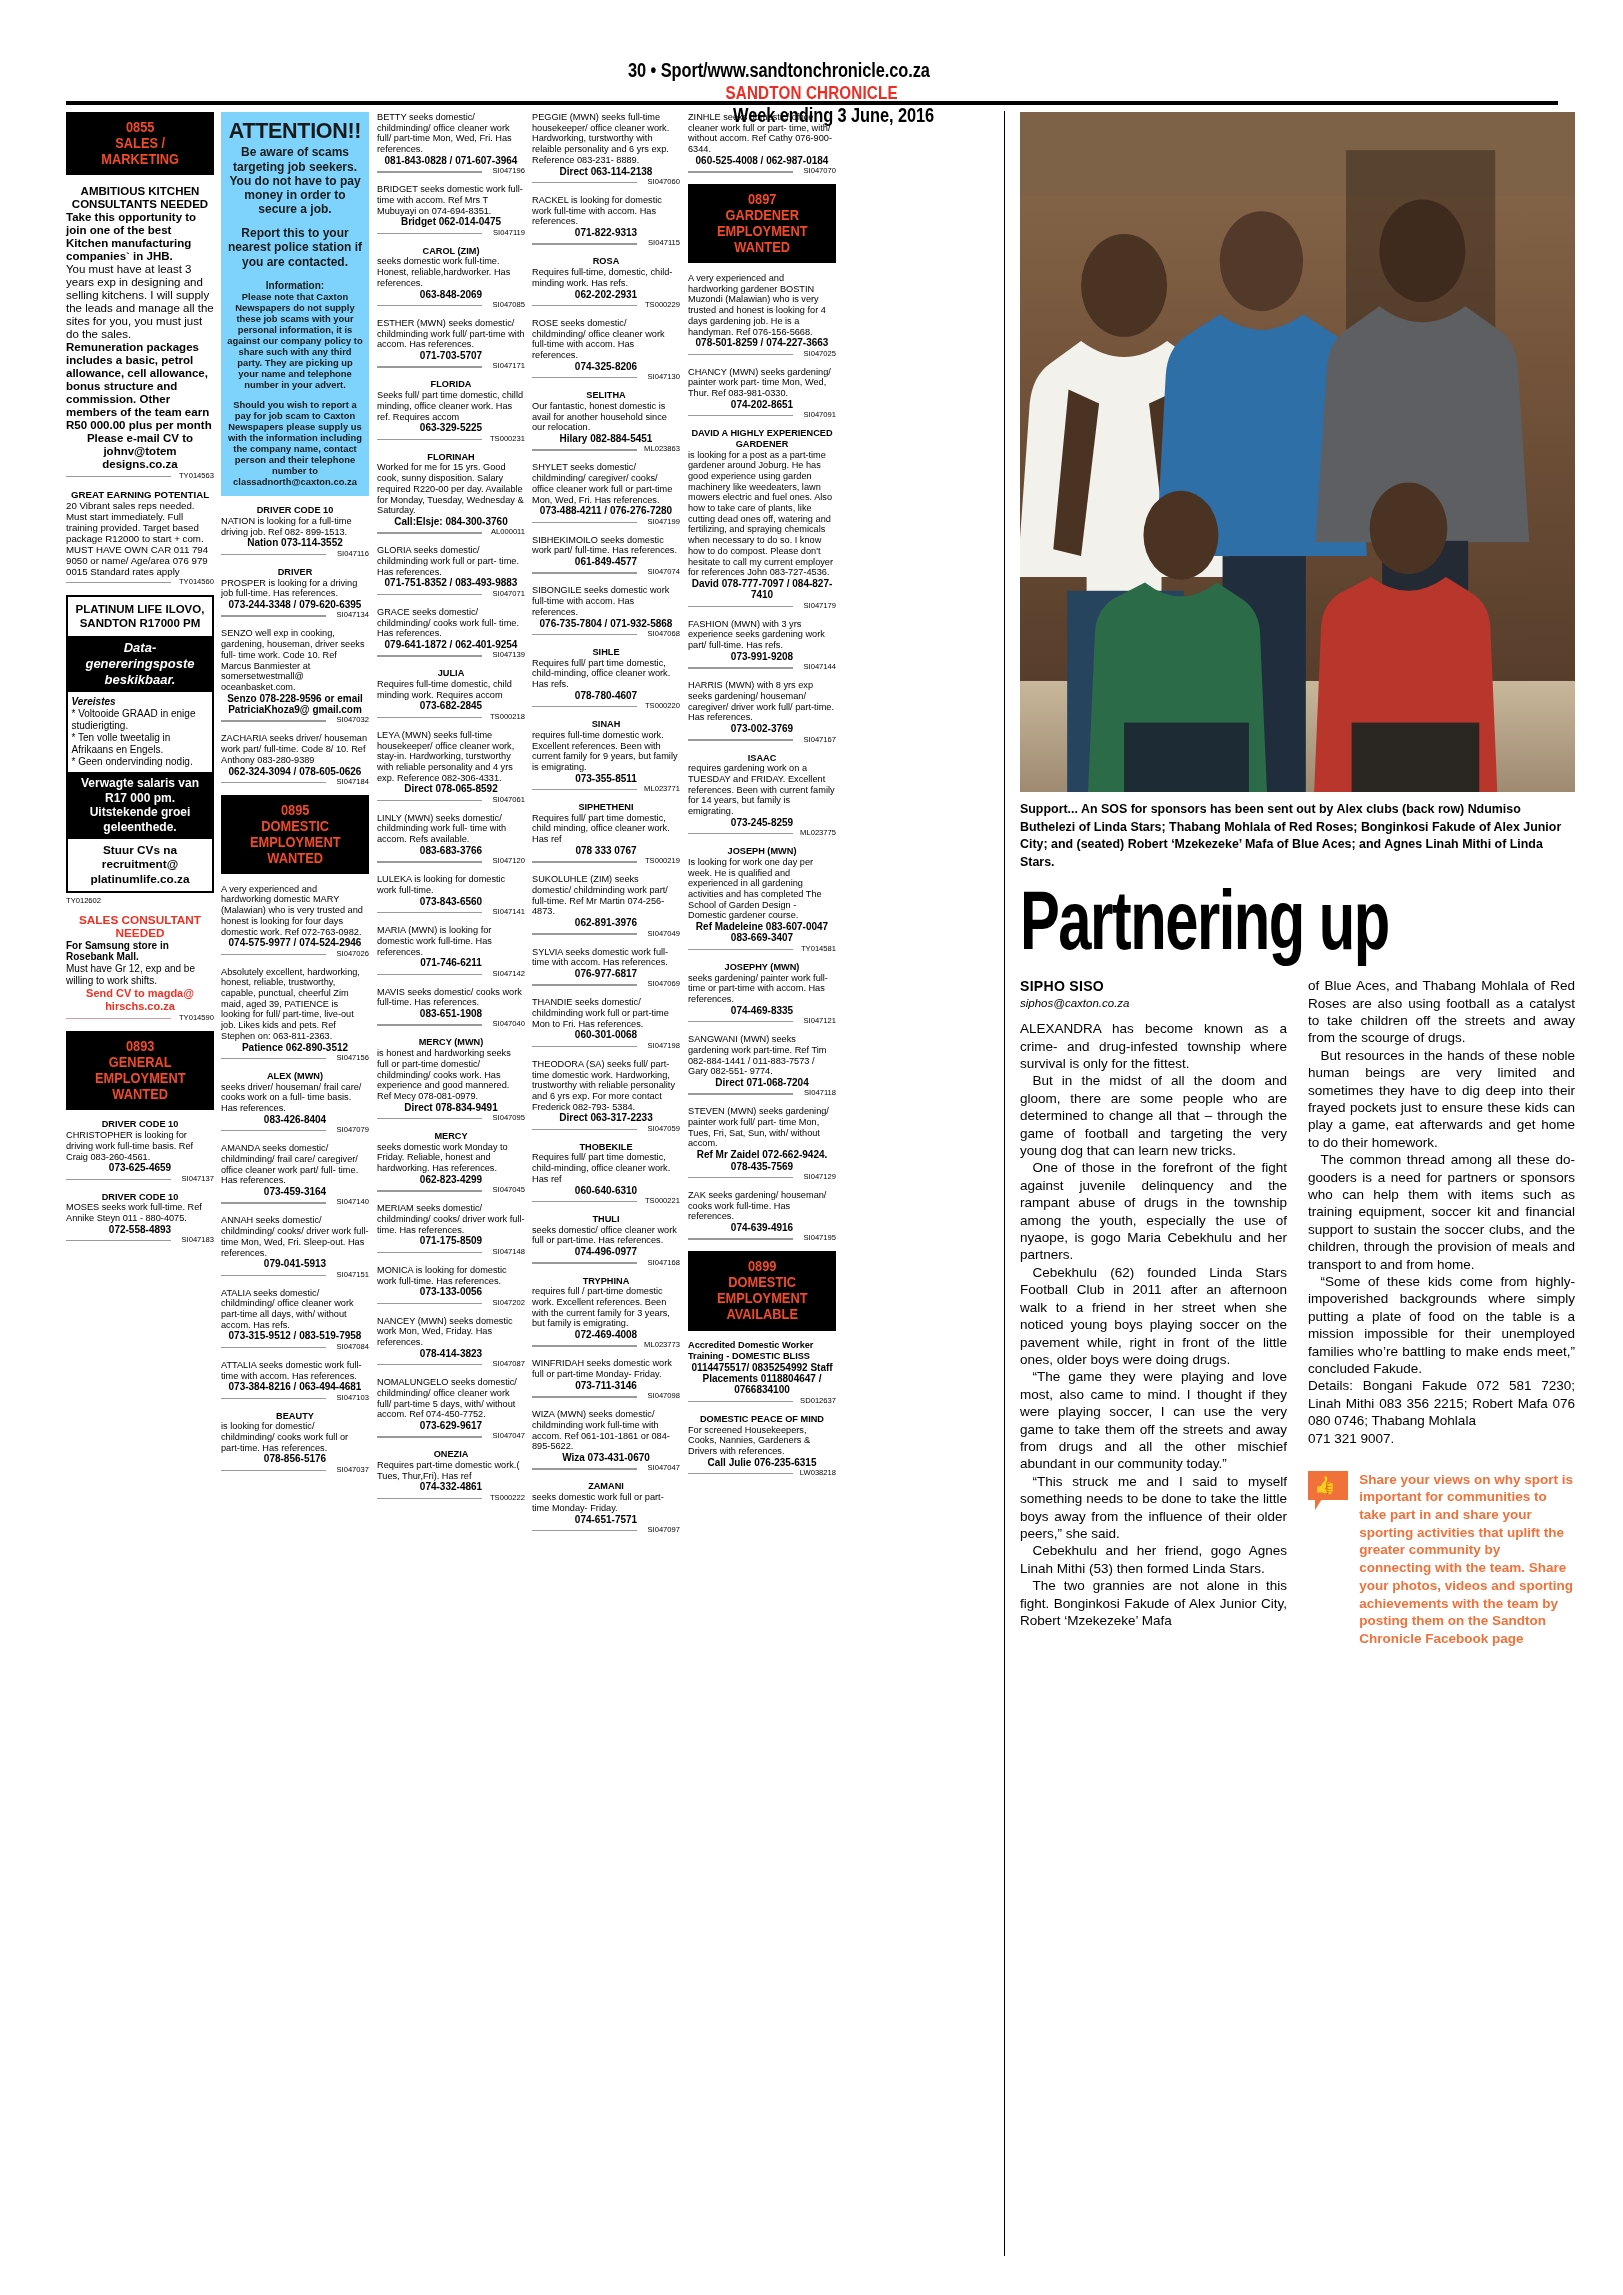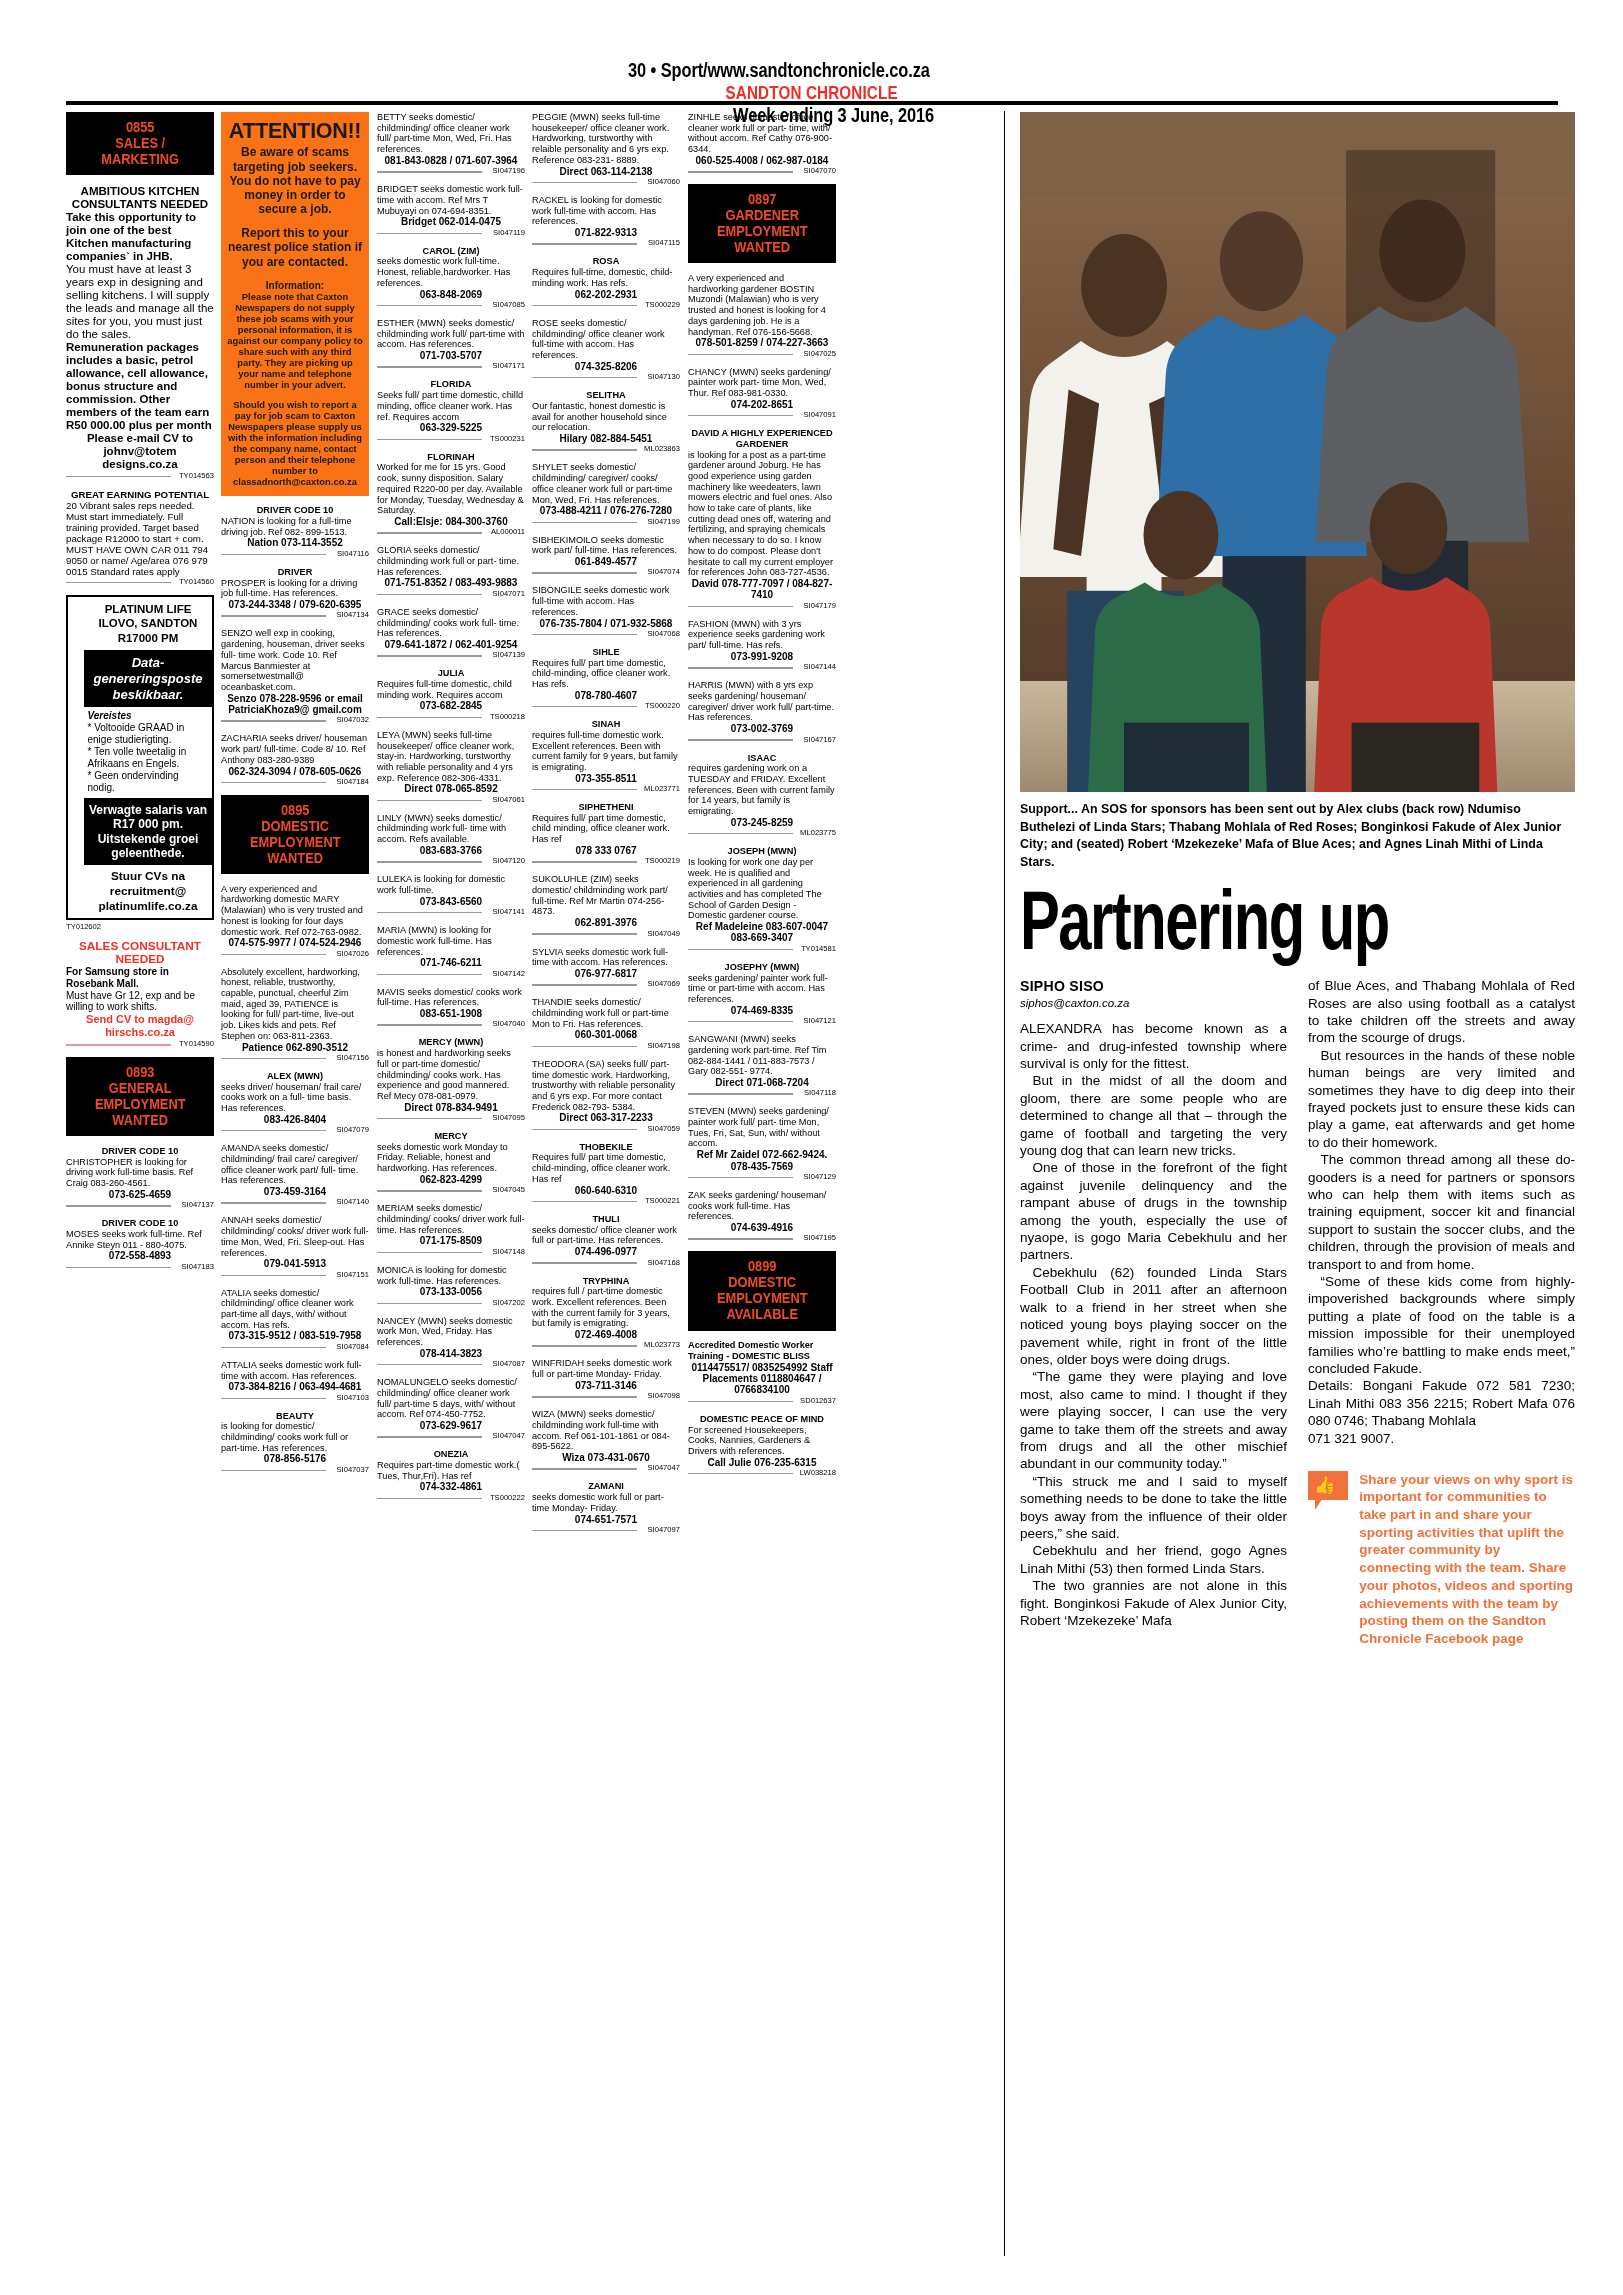--- a/index.html
+++ b/index.html
@@ -75,34 +75,34 @@
     border:2.1px solid #000; padding:4.9px 2.8px 6.2px 2.8px; text-align:center;
     margin-bottom:9.7px; background:#000000;
   }
   .sec-box .num { color:#f04a29; font-weight:bold; font-size:14.6px; line-height:16px;
     font-family:"Liberation Sans", sans-serif; transform:scaleX(0.88); display:block; }
   .sec-box .ttl { color:#f04a29; font-weight:bold; font-size:14.6px; line-height:16px;
     transform:scaleX(0.88); display:block; }
 
   
   .attention {
-    background:#f97316; color:#1a1a1a; padding:7px 5.6px 8.3px 5.6px; margin-bottom:9.7px;
+    background:#7dd3fc; color:#1a1a1a; padding:7px 5.6px 8.3px 5.6px; margin-bottom:9.7px;
   }
   .attention h2 { margin:0 0 1.4px 0; font-size:21.5px; text-align:center; font-weight:bold;
     letter-spacing:-0.3px; }
   .attention .lead { font-size:12px; line-height:14.2px; text-align:center; font-weight:bold; }
   .attention .lead2 { font-size:12px; line-height:14.2px; text-align:center; font-weight:bold;
     margin-top:9.7px; }
   .attention .info-h { font-size:10px; font-weight:bold; text-align:center; margin-top:11px; }
   .attention .info-b { font-size:9.4px; line-height:11px; text-align:center; font-weight:600; }
   .attention .info-b2 { font-size:9.4px; line-height:11px; text-align:center; font-weight:600;
     margin-top:9.7px; }
 
   
-  .plat { border:2.1px solid #000; margin-bottom:2.1px;padding-left:16px; }
+  .plat { border:2.1px solid #000; margin-bottom:2.1px; }
   .plat-head { text-align:center; font-weight:bold; font-size:11.5px; line-height:14.6px;
     padding:4.9px 2.1px 4.9px 2.1px; }
   .plat-black { background:#000; color:#fff; text-align:center; font-style:italic;
     font-weight:bold; font-size:13px; line-height:16px; padding:4.2px 1.4px; }
   .plat-req { padding:3.5px 3.5px 4.2px 3.5px; font-size:10px; line-height:12px; }
   .plat-req .rh { font-weight:bold; font-style:italic; }
   .plat-black2 { background:#000; color:#fff; text-align:center;
     font-weight:bold; font-size:12px; line-height:14.6px; padding:4.2px 1.4px; }
   .plat-foot { text-align:center; font-weight:bold; font-size:11.8px; line-height:14.6px;
     padding:4.2px 1.4px 4.9px 1.4px; }

